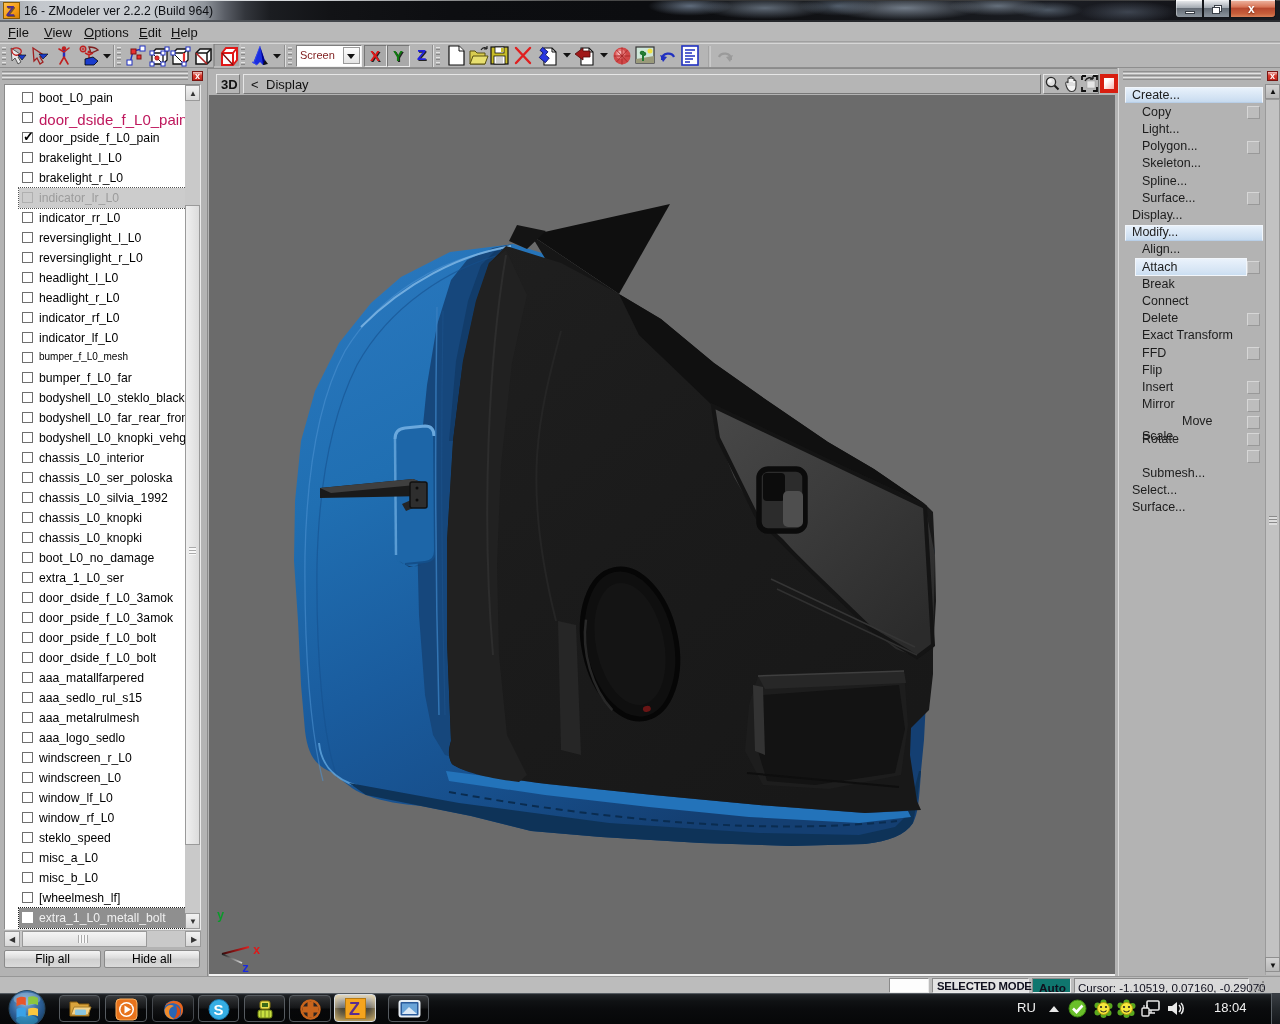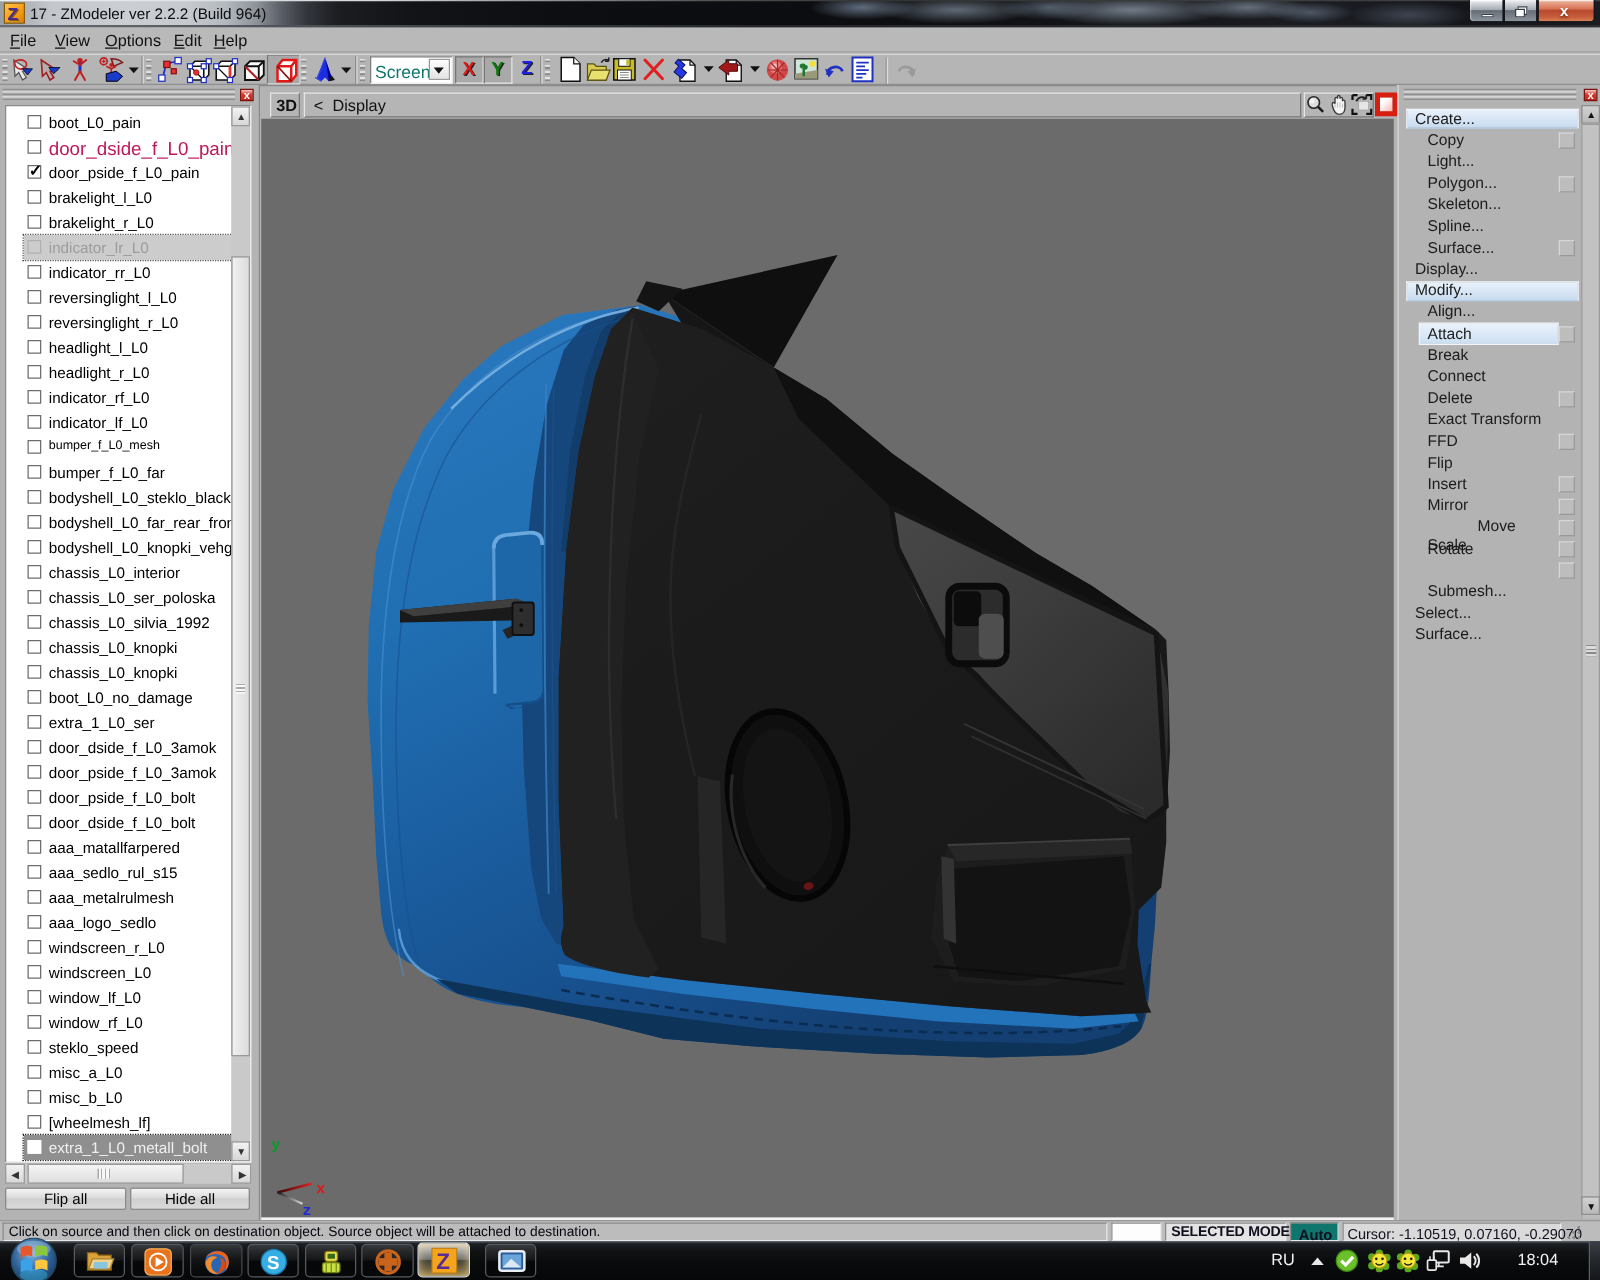--- a/index.html
+++ b/index.html
@@ -19,21 +19,21 @@
  radial-gradient(110px 18px at 905px 8px, rgba(175,190,208,.6), rgba(175,190,208,0) 70%),
  radial-gradient(70px 14px at 998px 6px, rgba(165,182,200,.55), rgba(165,182,200,0) 70%),
  radial-gradient(50px 12px at 1048px 10px, rgba(140,160,180,.45), rgba(140,160,180,0) 70%),
  radial-gradient(70px 16px at 1128px 12px, rgba(120,135,155,.4), rgba(120,135,155,0) 70%),
  linear-gradient(90deg,#9ba0a6 0px,#c3c7cc 40px,#cbcfd4 100px,#c6cacf 150px,#b4b9bf 180px,#8e939a 205px,#5a5e66 225px,#33363c 245px,#1b1d21 270px,#121316 330px,#0d0e11 450px,#0c0d10 650px,#101114 800px,#15171b 930px,#1b1d23 1060px,#14151a 1170px,#1a1c21 1280px);">
  <div class="abs" style="left:0;top:0;width:1280px;height:1px;background:linear-gradient(90deg,#eceef0,#d5d8db 300px,#555 560px,#333 700px,#444 1280px);"></div>
  <div class="abs" style="left:0;top:20px;width:1280px;height:2px;background:linear-gradient(90deg,#6a6e74,#3a3d42 400px,#232529 600px,#2a2c30 1280px);"></div>
  <div class="abs" style="left:3px;top:2px;width:17px;height:17px;background:linear-gradient(135deg,#ffc14d,#f59d16 60%,#d97f06);border:1px solid #8a5a00;">
    <div class="tx" style="left:2px;top:0px;font-size:14px;font-weight:bold;color:#4d2a8c;text-shadow:1px 1px 0 #7a5a20;">Z</div>
  </div>
- <div class="tx" style="left:24px;top:4px;font-size:12.2px;color:#0c0e12;">17 - ZModeler ver 2.2.2 (Build 964)</div>
+ <div class="tx" style="left:24px;top:4px;font-size:12.2px;color:#0c0e12;">16 - ZModeler ver 2.2.2 (Build 964)</div>
 </div>
 
 <div class="abs" style="left:1175px;top:0;width:101px;height:18px;">
  <div class="abs" style="left:0;top:0;width:28px;height:18px;border:1px solid #14161a;border-top:none;border-radius:0 0 0 4px;background:linear-gradient(180deg,rgba(250,252,254,.95),rgba(190,198,206,.85) 45%,rgba(120,130,140,.8) 50%,rgba(160,170,180,.85));box-shadow:inset 0 1px 0 rgba(255,255,255,.8),inset 1px 0 0 rgba(255,255,255,.4);">
    <div class="abs" style="left:9px;top:11px;width:10px;height:3px;background:#fff;border:1px solid #3a4048;"></div>
  </div>
  <div class="abs" style="left:28px;top:0;width:27px;height:18px;border:1px solid #14161a;border-top:none;background:linear-gradient(180deg,rgba(250,252,254,.95),rgba(190,198,206,.85) 45%,rgba(120,130,140,.8) 50%,rgba(160,170,180,.85));">
    <div class="abs" style="left:10px;top:5px;width:8px;height:7px;border:1px solid #3a4048;background:#fff;"></div>
    <div class="abs" style="left:8px;top:7px;width:8px;height:7px;border:1px solid #3a4048;background:#fff;"></div>
  </div>
@@ -135,21 +135,21 @@
  <g transform="translate(252,2)">
   <path d="M8 0 L14 18 L11 19 L8 16 L5 19 L1 17 Z" fill="#1a2ee0"></path>
   <path d="M8 0 L14 18 L11 19 L9 4 Z" fill="#00008a"></path>
   <path d="M13 14 L16 18 L11 19 Z" fill="#111"></path>
   <path d="M8 0 L2 17 L0 16 L5 19 L2 17" fill="none" stroke="#3a4ae8" stroke-width=".8"></path>
  </g>
  <path d="M273 10 L281 10 L277 14.5 Z" fill="#111"></path>
 </svg>
 
 <div class="abs" style="left:296px;top:1px;width:66px;height:22px;background:#fff;border-top:1.5px solid #7e7e7e;border-left:1.5px solid #7e7e7e;border-bottom:1.5px solid #f0f0f0;border-right:1.5px solid #f0f0f0;">
- <div class="tx" style="left:3px;top:3px;font-size:14px;color:#0f766e;text-align:right;">Screen</div>
+ <div class="tx" style="left:3px;top:3px;font-size:11px;color:#7f1d1d;text-align:right;">Screen</div>
  <div class="abs" style="right:1px;top:1px;width:17px;height:17px;background:linear-gradient(180deg,#fdfdfd,#e4e4e4);border:1px solid #9a9a9a;">
    <div class="abs" style="left:3px;top:6px;width:0;height:0;border-left:4.5px solid transparent;border-right:4.5px solid transparent;border-top:5.5px solid #111;"></div>
  </div>
 </div>
 
 <div class="abs" style="left:364px;top:1px;width:23px;height:22px;background:#a9a9a9;border:1px solid #777;border-bottom-color:#e8e8e8;border-right-color:#e8e8e8;">
       <div class="tx" style="left:5px;top:1px;font-size:15px;font-weight:bold;color:#e01818;text-shadow:1px 1px 0 #222;">X</div>
     </div>
 <div class="abs" style="left:387px;top:1px;width:23px;height:22px;background:#a9a9a9;border:1px solid #777;border-bottom-color:#e8e8e8;border-right-color:#e8e8e8;">
       <div class="tx" style="left:5px;top:1px;font-size:15px;font-weight:bold;color:#107a10;text-shadow:1px 1px 0 #222;">Y</div>
@@ -547,23 +547,20 @@
       <div class="tx" style="left:3px;top:2px;font-size:8px;color:#111;">▲</div>
     </div>
     <div class="abs" style="left:146px;top:31px;width:15px;height:860px;background:#c2c2c2;border:1px solid #9a9a9a;"></div>
     <div class="abs" style="left:150px;top:448px;width:8px;height:9px;background:repeating-linear-gradient(180deg,#8a8a8a 0 1px,#dcdcdc 1px 3px);"></div>
     <div class="abs" style="left:146px;top:889px;width:15px;height:15px;background:linear-gradient(180deg,#d2d2d2,#b8b8b8);border:1px solid #8f8f8f;">
       <div class="tx" style="left:3px;top:3px;font-size:8px;color:#111;">▼</div>
     </div>
 </div>
 
 <div class="abs" style="left:0;top:976px;width:1280px;height:17px;background:#bcbcbc;border-top:1px solid #979797;">
- <div class="abs sunk" style="left:2px;top:1px;width:884px;height:15px;">
-      <div class="tx" style="left:4px;top:1px;font-size:11px;color:#06060e;">Click on source and then click on destination object. Source object will be attached to destination.</div>
-    </div>
  <div class="abs sunk" style="left:889px;top:1px;width:40px;height:15px;background:#fdfdfd;"></div>
  <div class="abs sunk" style="left:932px;top:1px;width:97px;height:15px;background:#e4e4e4;">
       <div class="tx" style="left:4px;top:1px;font-size:11.3px;font-weight:bold;letter-spacing:-0.2px;color:#10101e;">SELECTED MODE</div>
     </div>
  <div class="abs sunk" style="left:1032px;top:1px;width:39px;height:15px;background:#0f766e;">
       <div class="tx" style="left:6px;top:2px;font-size:11.8px;font-weight:bold;color:#10101e;">Auto</div>
     </div>
  <div class="abs sunk" style="left:1074px;top:1px;width:175px;height:15px;background:#dadada;">
       <div class="tx" style="left:3px;top:2px;font-size:11.6px;color:#10101e;">Cursor: -1.10519, 0.07160, -0.29070</div>
     </div>

